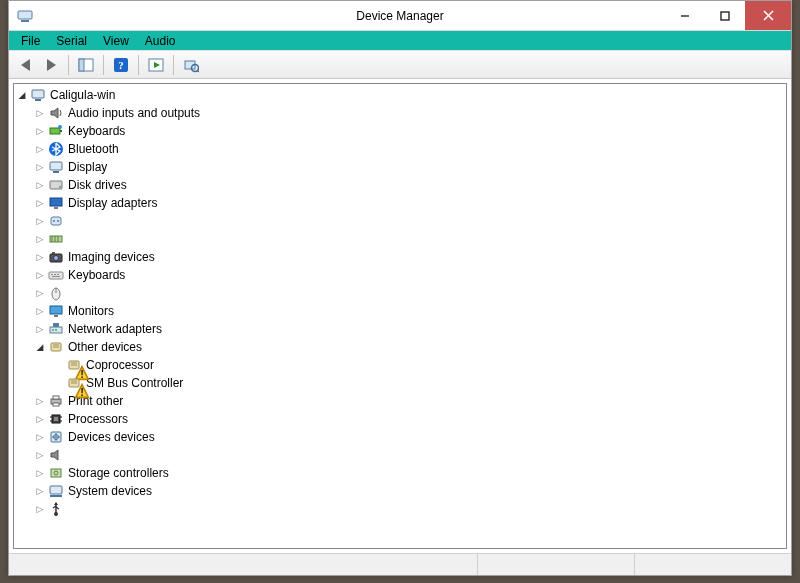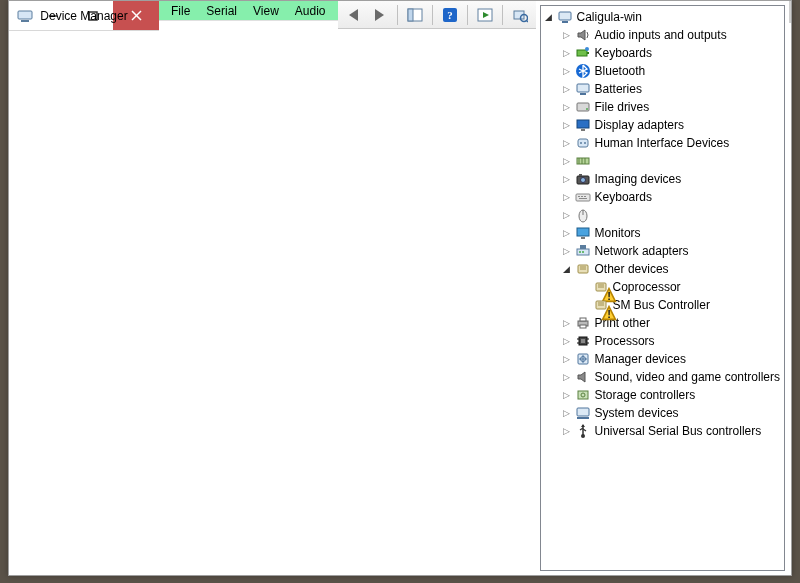--- a/index.html
+++ b/index.html
@@ -14,21 +14,21 @@
   }
   .window {
     position: absolute;
     left: 8px;
     top: 0;
     width: 784px;
     height: 576px;
     background: #fff;
     border: 1px solid #9f9f9f;
     display: flex;
-    flex-direction: row;
+    flex-direction: column;
     box-shadow: 0 0 6px rgba(0,0,0,0.3);
   }
   .titlebar {
     height: 30px;
     background: #fff;
     display: flex;
     align-items: center;
     border-bottom: 1px solid #d8d8d8;
     position: relative;
   }
@@ -54,21 +54,21 @@
     width: 40px;
     display: flex;
     align-items: center;
     justify-content: center;
     font-family: Arial, sans-serif;
     color: #333;
   }
   .win-btn.close { background: #c75050; color: #fff; width: 46px; }
   .menubar {
     height: 20px;
-    background: #86efac;
+    background: #14b8a6;
     display: flex;
     align-items: center;
     padding: 0 4px;
     border-bottom: 1px solid #e0e0e0;
   }
   .menu-item { padding: 2px 8px; }
   .toolbar {
     height: 28px;
     background: linear-gradient(#fafafa,#ececec);
     border-bottom: 1px solid #c8c8c8;
@@ -276,33 +276,33 @@
               </li>
               <li>
                 <div class="node">
                   <span class="expander">▷</span>
                   <span class="dev-icon">
                     <svg viewBox="0 0 16 16">
                       <rect x="2" y="3" width="12" height="8" rx="1" fill="#dce9f5" stroke="#4f749c"></rect>
                       <rect x="5" y="12" width="6" height="2" fill="#4f749c"></rect>
                     </svg>
                   </span>
-                  <span>Batteries</span>
+                  <span>Display</span>
                 </div>
               </li>
               <li>
                 <div class="node">
                   <span class="expander">▷</span>
                   <span class="dev-icon">
                     <svg viewBox="0 0 16 16">
                       <rect x="2" y="4" width="12" height="8" rx="1" fill="#d8d8d8" stroke="#777"></rect>
                       <circle cx="12" cy="10" r="1" fill="#5a5"></circle>
                     </svg>
                   </span>
-                  <span>File drives</span>
+                  <span>Disk drives</span>
                 </div>
               </li>
               <li>
                 <div class="node">
                   <span class="expander">▷</span>
                   <span class="dev-icon">
                     <svg viewBox="0 0 16 16">
                       <rect x="2" y="3" width="12" height="8" fill="#2a6fc4" stroke="#15457a"></rect>
                       <rect x="6" y="12" width="4" height="2" fill="#777"></rect>
                     </svg>
@@ -313,21 +313,20 @@
               <li>
                 <div class="node">
                   <span class="expander">▷</span>
                   <span class="dev-icon">
                     <svg viewBox="0 0 16 16">
                       <rect x="3" y="4" width="10" height="8" rx="2" fill="#d7e6f5" stroke="#5b7d9e"></rect>
                       <circle cx="6" cy="8" r="1" fill="#5b7d9e"></circle>
                       <circle cx="10" cy="8" r="1" fill="#5b7d9e"></circle>
                     </svg>
                   </span>
-                  <span>Human Interface Devices</span>
                 </div>
               </li>
               <li>
                 <div class="node">
                   <span class="expander">▷</span>
                   <span class="dev-icon">
                     <svg viewBox="0 0 16 16">
                       <rect x="2" y="5" width="12" height="6" fill="#b7d59a" stroke="#5a8040"></rect>
                       <line x1="4" y1="5" x2="4" y2="11" stroke="#5a8040"></line>
                       <line x1="7" y1="5" x2="7" y2="11" stroke="#5a8040"></line>
@@ -483,32 +482,31 @@
                 <div class="node">
                   <span class="expander">▷</span>
                   <span class="dev-icon">
                     <svg viewBox="0 0 16 16">
                       <rect x="3" y="3" width="10" height="10" rx="1" fill="#dce9f5" stroke="#4f749c"></rect>
                       <circle cx="8" cy="8" r="2.5" fill="none" stroke="#4f749c"></circle>
                       <line x1="8" y1="4" x2="8" y2="12" stroke="#4f749c"></line>
                       <line x1="4" y1="8" x2="12" y2="8" stroke="#4f749c"></line>
                     </svg>
                   </span>
-                  <span>Manager devices</span>
+                  <span>Devices devices</span>
                 </div>
               </li>
               <li>
                 <div class="node">
                   <span class="expander">▷</span>
                   <span class="dev-icon">
                     <svg viewBox="0 0 16 16">
                       <polygon points="3,6 6,6 10,3 10,13 6,10 3,10" fill="#8a8a8a" stroke="#555"></polygon>
                     </svg>
                   </span>
-                  <span>Sound, video and game controllers</span>
                 </div>
               </li>
               <li>
                 <div class="node">
                   <span class="expander">▷</span>
                   <span class="dev-icon">
                     <svg viewBox="0 0 16 16">
                       <rect x="3" y="4" width="10" height="8" fill="#c9e0b8" stroke="#5a8040"></rect>
                       <circle cx="8" cy="8" r="2" fill="none" stroke="#5a8040"></circle>
                     </svg>
@@ -532,21 +530,20 @@
                 <div class="node">
                   <span class="expander">▷</span>
                   <span class="dev-icon">
                     <svg viewBox="0 0 16 16">
                       <path d="M8 2 L8 12" stroke="#333" stroke-width="1.5"></path>
                       <circle cx="8" cy="13" r="2" fill="#333"></circle>
                       <path d="M8 5 L5 7 M8 6 L11 8" stroke="#333" stroke-width="1.3"></path>
                       <polygon points="8,1 6,4 10,4" fill="#333"></polygon>
                     </svg>
                   </span>
-                  <span>Universal Serial Bus controllers</span>
                 </div>
               </li>
             </ul>
           </li>
         </ul>
       </div>
   </div>
 
   <div class="statusbar">
     <div class="status-seg"></div>

